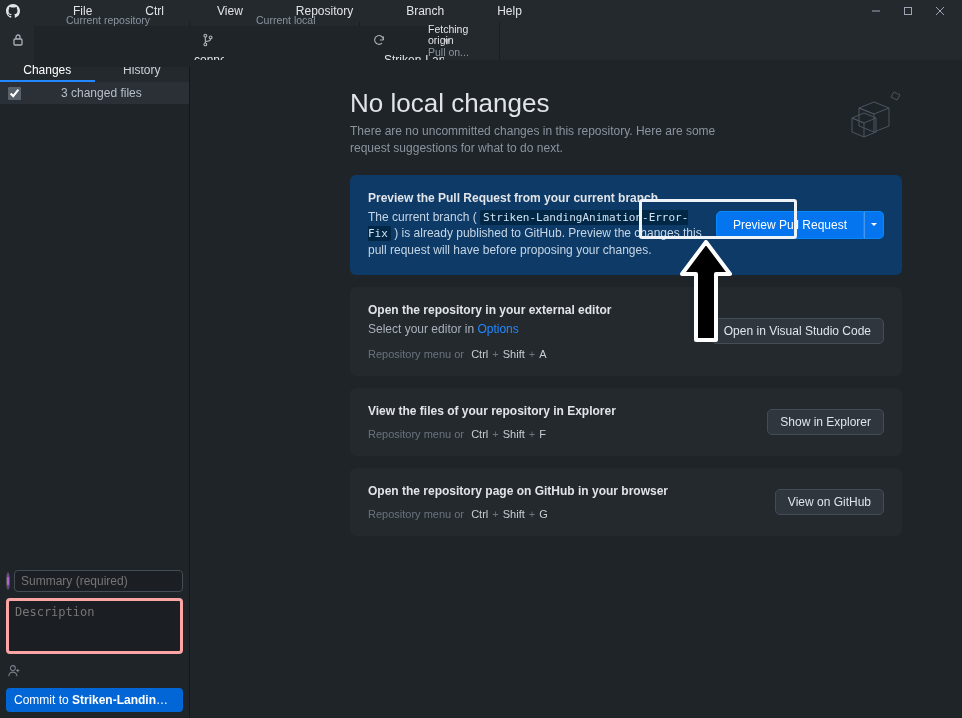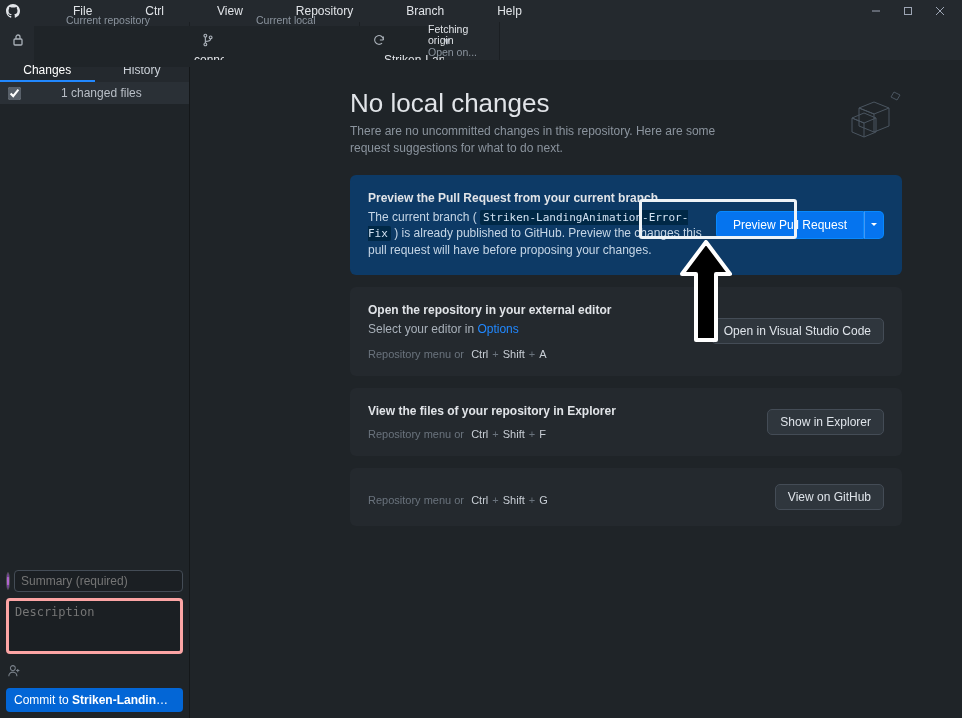--- a/index.html
+++ b/index.html
@@ -229,35 +229,35 @@
       <div class="main">Striken-LandingAnimation...</div>
     </div>
     <span class="dropdown-caret">▾</span>
   </div>
   <div class="tool-sec fetch">
     <span class="tool-icon"><svg width="14" height="14" viewBox="0 0 16 16" fill="none" stroke="currentColor" stroke-width="1.3">
           <path d="M13 8a5 5 0 10-1.5 3.5M13 8V4m0 4h-4"></path>
         </svg></span>
     <div>
       <div class="sub" style="color:#e1e4e8">Fetching origin</div>
-      <div class="sub">Open on...</div>
+      <div class="sub">Pull on...</div>
     </div>
   </div>
 </div>
 
 <div class="content-row">
 
   <div class="sidebar">
     <div class="tabs">
       <div class="tab active">Changes</div>
       <div class="tab">History</div>
     </div>
     <div class="changed-bar">
       <input type="checkbox" checked="" style="">
-      <span>1 changed files</span>
+      <span>3 changed files</span>
     </div>
     <div class="sidebar-spacer"></div>
     <div class="commit-area">
       <div class="avatar-row">
         <div class="avatar"></div>
         <input class="summary-input" placeholder="Summary (required)" style="">
       </div>
       <textarea class="desc-input" placeholder="Description" style=""></textarea>
       <div class="coauthor">
         <svg width="13" height="13" style="vertical-align:-2px" viewBox="0 0 16 16" fill="none" stroke="currentColor" stroke-width="1.3">
@@ -327,20 +327,21 @@
           <span>Repository menu or</span>&nbsp; <kbd>Ctrl</kbd> + <kbd>Shift</kbd> + <kbd>F</kbd>
         </div>
       </div>
       <div class="card-actions">
         <button class="btn">Show in Explorer</button>
       </div>
     </div>
 
     <div class="card">
       <div class="card-left">
+        <div class="card-title">Open the repository page on GitHub in your browser</div>
         <div class="card-hint">
           <span>Repository menu or</span>&nbsp; <kbd>Ctrl</kbd> + <kbd>Shift</kbd> + <kbd>G</kbd>
         </div>
       </div>
       <div class="card-actions">
         <button class="btn">View on GitHub</button>
       </div>
     </div>
   </div>
 </div>

